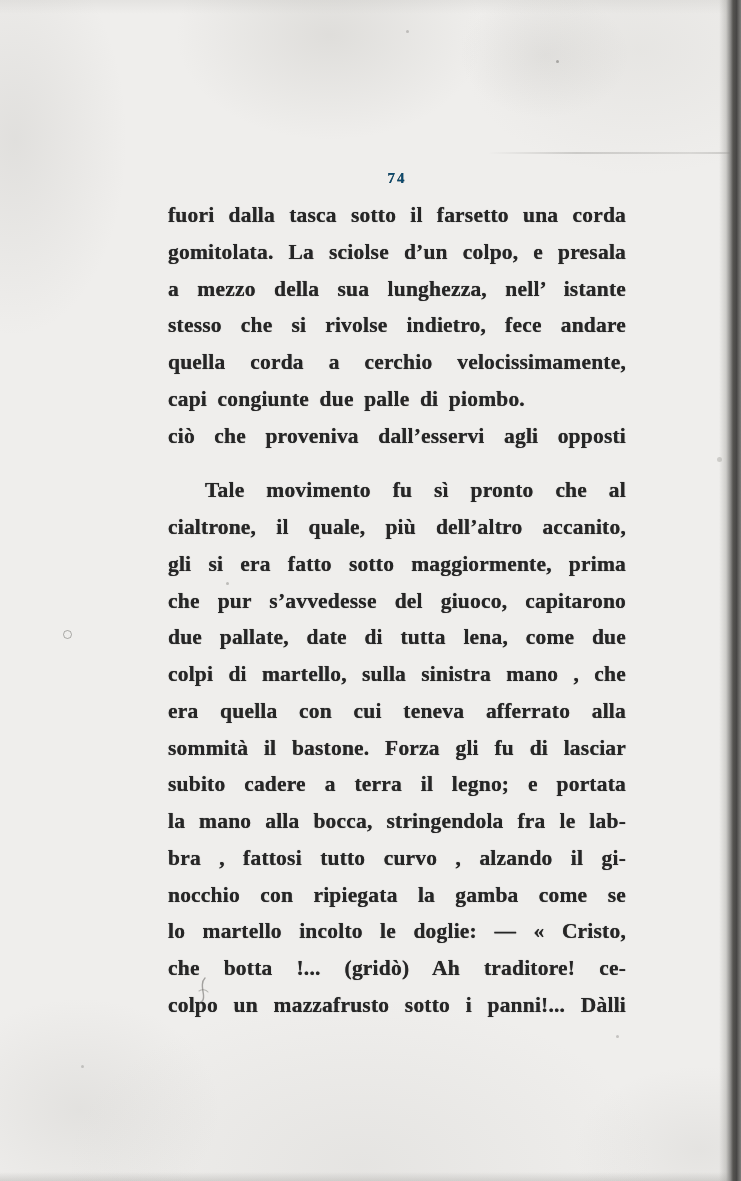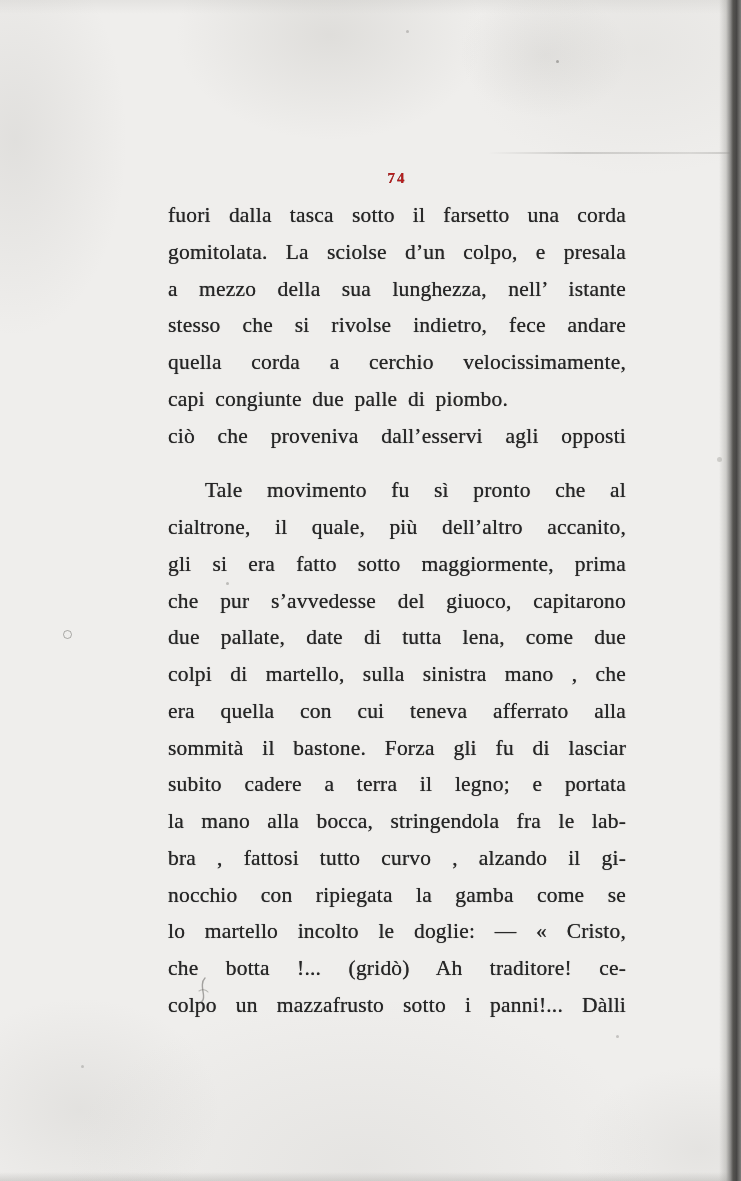--- a/index.html
+++ b/index.html
@@ -66,30 +66,30 @@
   }
   .pagenum {
     position: absolute;
     left: 168px;
     top: 170px;
     width: 458px;
     text-align: center;
     font-size: 15px;
     font-weight: bold;
     letter-spacing: 2px;
-    color: #b91c1c;
+    color: #0c4a6e;
     text-shadow: 0 0 0.6px rgba(50,50,48,0.85);
   }
   .text {
     position: absolute;
     left: 168px;
     top: 197px;
     width: 458px;
     font-size: 21.5px;
-    font-weight: normal;
+    font-weight: bold;
     line-height: 36.75px;
     color: #262626;
     letter-spacing: 0.2px;
     text-shadow: 0 0 0.7px rgba(38,38,38,0.85);
   }
   .line {
     text-align: justify;
     text-align-last: justify;
     text-justify: inter-word;
     white-space: normal;

